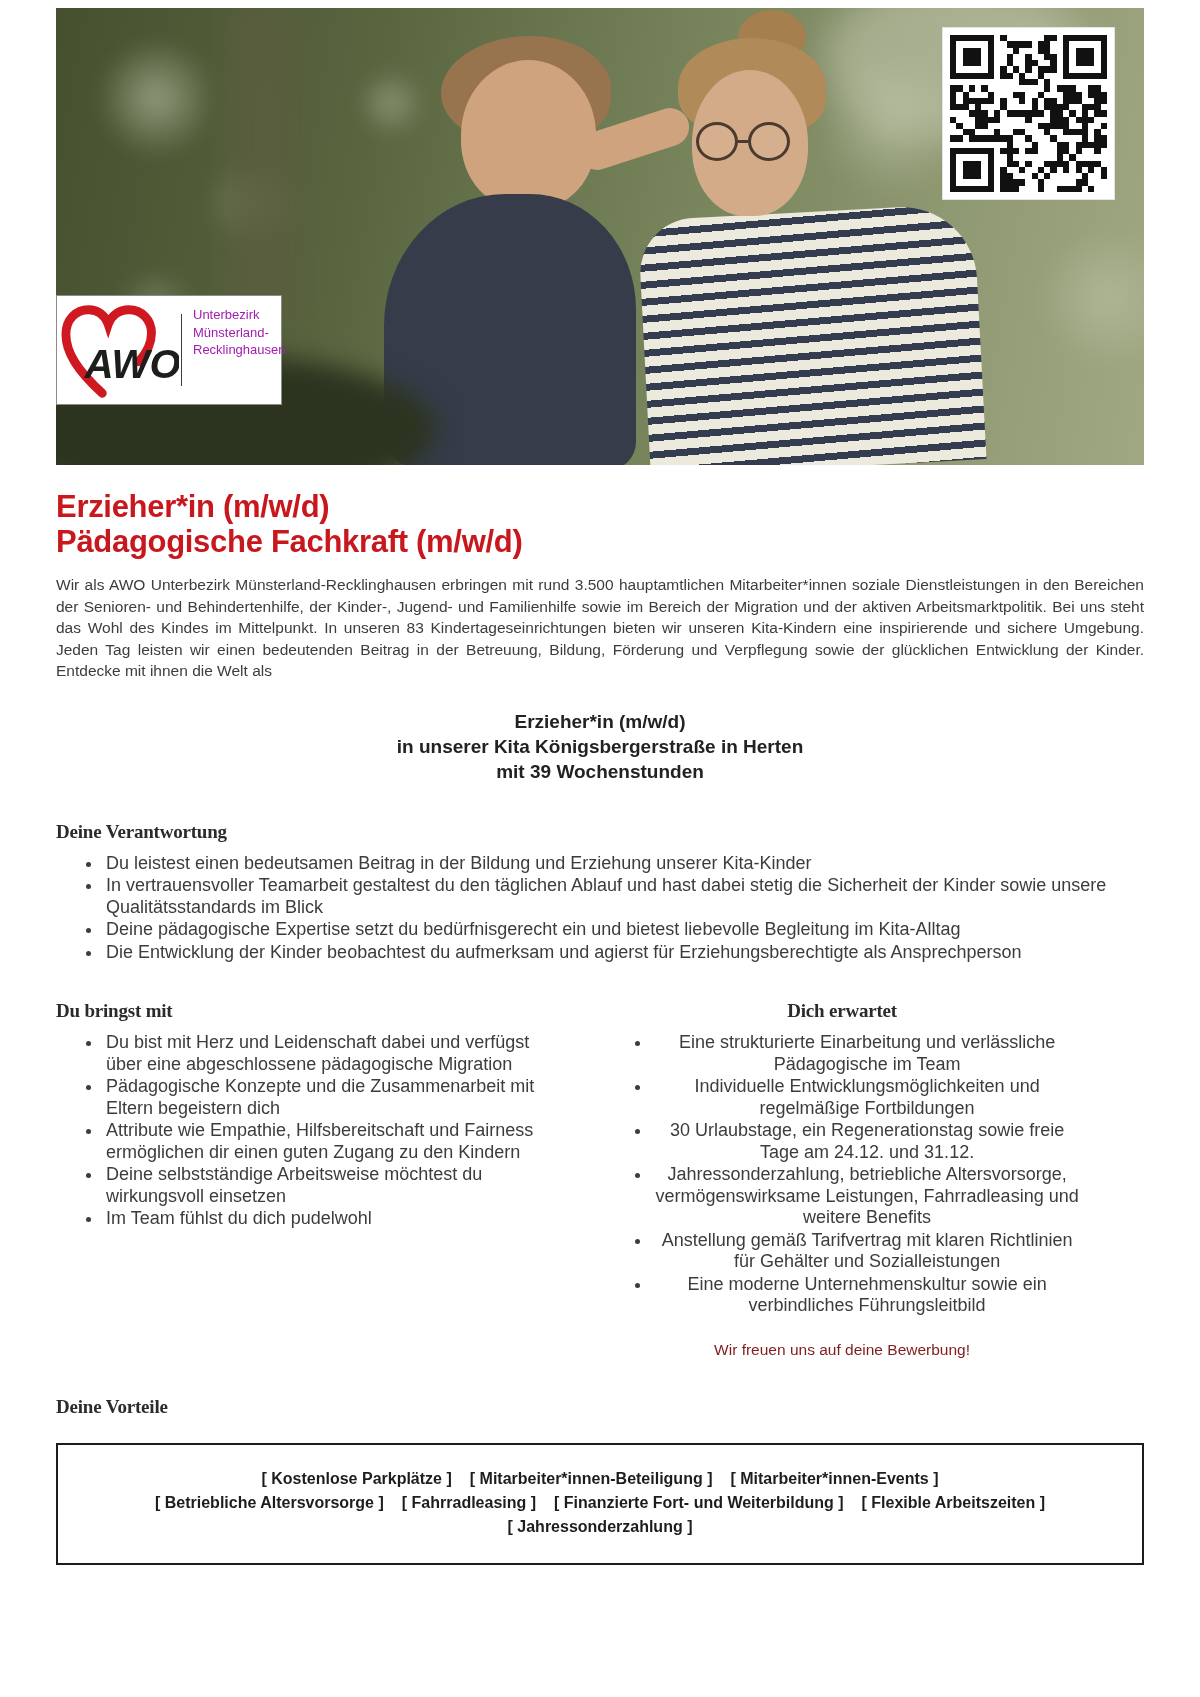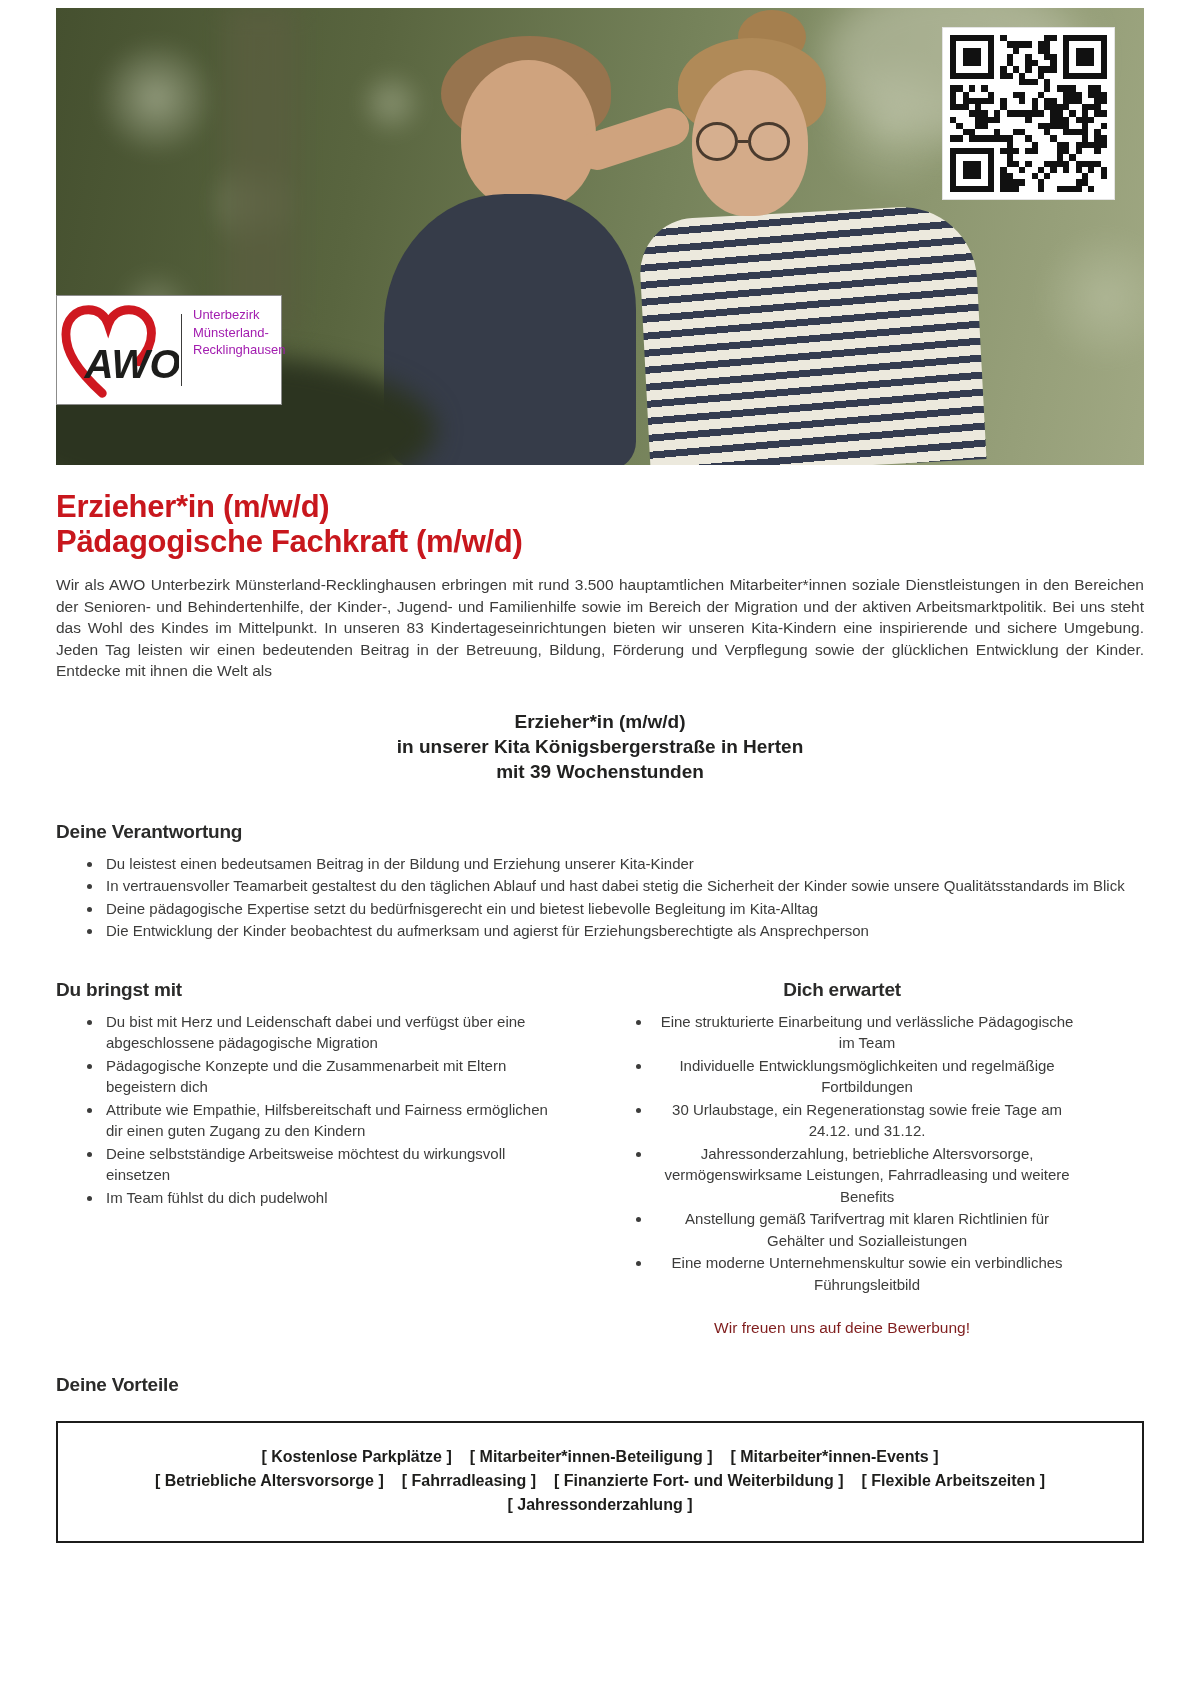--- a/index.html
+++ b/index.html
@@ -52,23 +52,23 @@
   
   .logo-box{position:absolute;left:0;top:287px;width:226px;height:110px;background:#fff;border:1px solid #8c8c8b;box-sizing:border-box;}
   .logo-heart{position:absolute;left:4px;top:6px;width:118px;height:100px;}
   .logo-divider{position:absolute;left:124px;top:18px;width:1px;height:72px;background:#3c3c3b;}
   .logo-text{position:absolute;left:136px;top:10px;font-size:13px;line-height:17.5px;color:#a21caf;}
 
   
   .title{margin:24px 0 0;font-size:31px;line-height:35px;font-weight:bold;color:#c8171d;letter-spacing:-.3px;}
   .intro{margin:15px 0 0;font-size:15.5px;line-height:21.5px;text-align:justify;color:#3c3c3b;}
   .position{margin:27px 0 0;text-align:center;font-weight:bold;font-size:19px;line-height:25px;color:#222221;}
-  .h2{margin:36px 0 0;font-size:19px;line-height:23px;font-weight:bold;color:#2b2b2a;letter-spacing:-.2px;}
+  .h2{margin:36px 0 0;font-size:19px;line-height:23px;font-weight:bold;color:#2b2b2a;letter-spacing:-.2px;font-family:Liberation Serif, serif;}
   ul.bullets{margin:10px 0 0;padding:0 0 0 47px;list-style:disc;}
-  ul.bullets li{font-size:15px;line-height:21.5px;padding-left:3px;margin:0 0 1px;color:#3c3c3b;}
+  ul.bullets li{font-size:18px;line-height:21.5px;padding-left:3px;margin:0 0 1px;color:#3c3c3b;}
   .columns{display:flex;margin-top:36px;}
   .col-left{width:47%;}
   .col-right{width:43.5%;margin-left:3.5%;text-align:center;}
   .columns .h2{margin-top:0;}
   .closing{margin:24px 0 0;font-size:15.5px;color:#7f1d1d;}
   .benefits-box{margin-top:25px;border:2px solid #1c1c1b;padding:22px 12px 24px;text-align:center;}
   .tag{display:inline-block;margin:3px 9px;font-weight:bold;font-size:16px;color:#1d1d1b;white-space:nowrap;}
   .tag::before{content:"[ ";}
   .tag::after{content:" ]";}
 </style>

